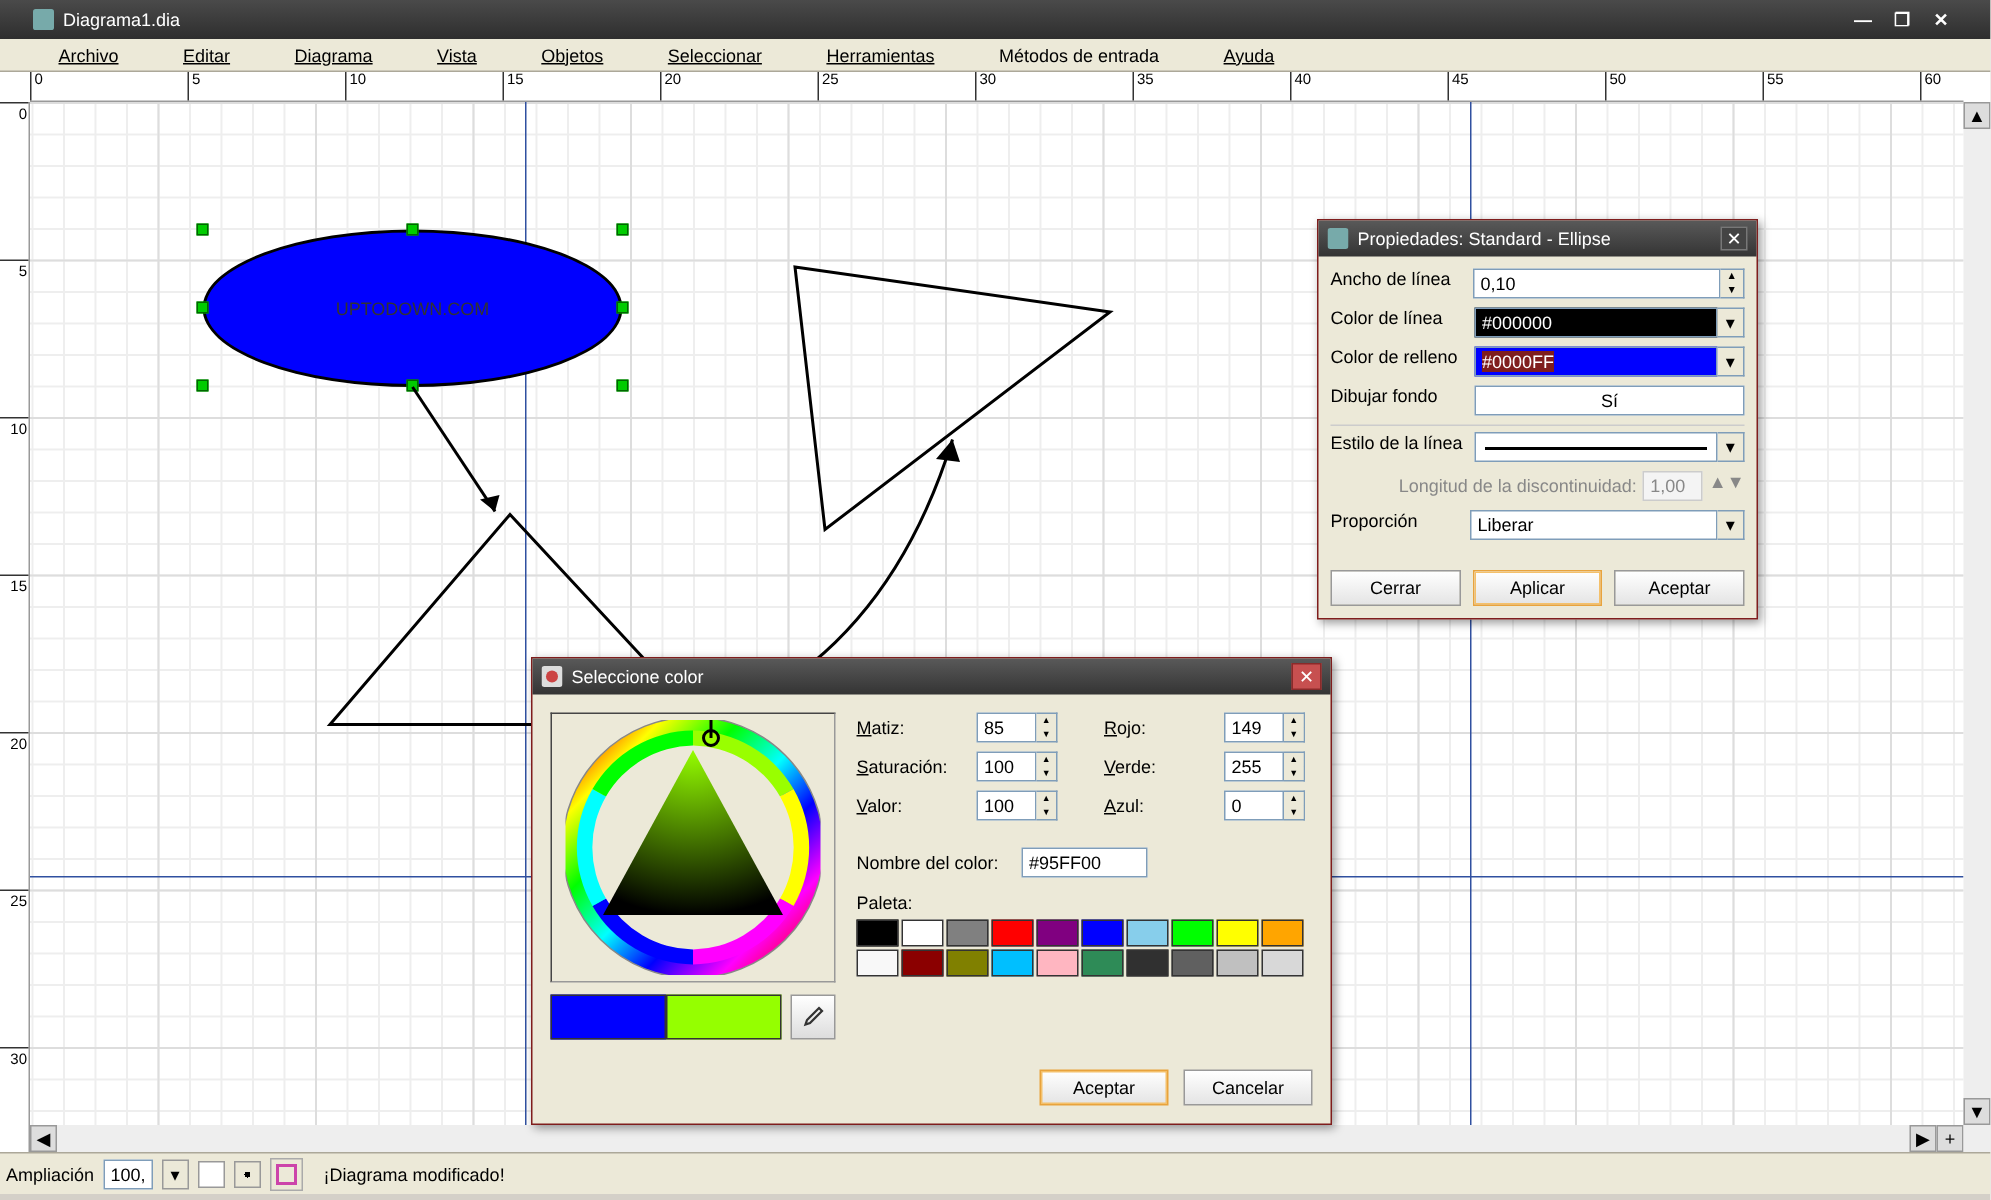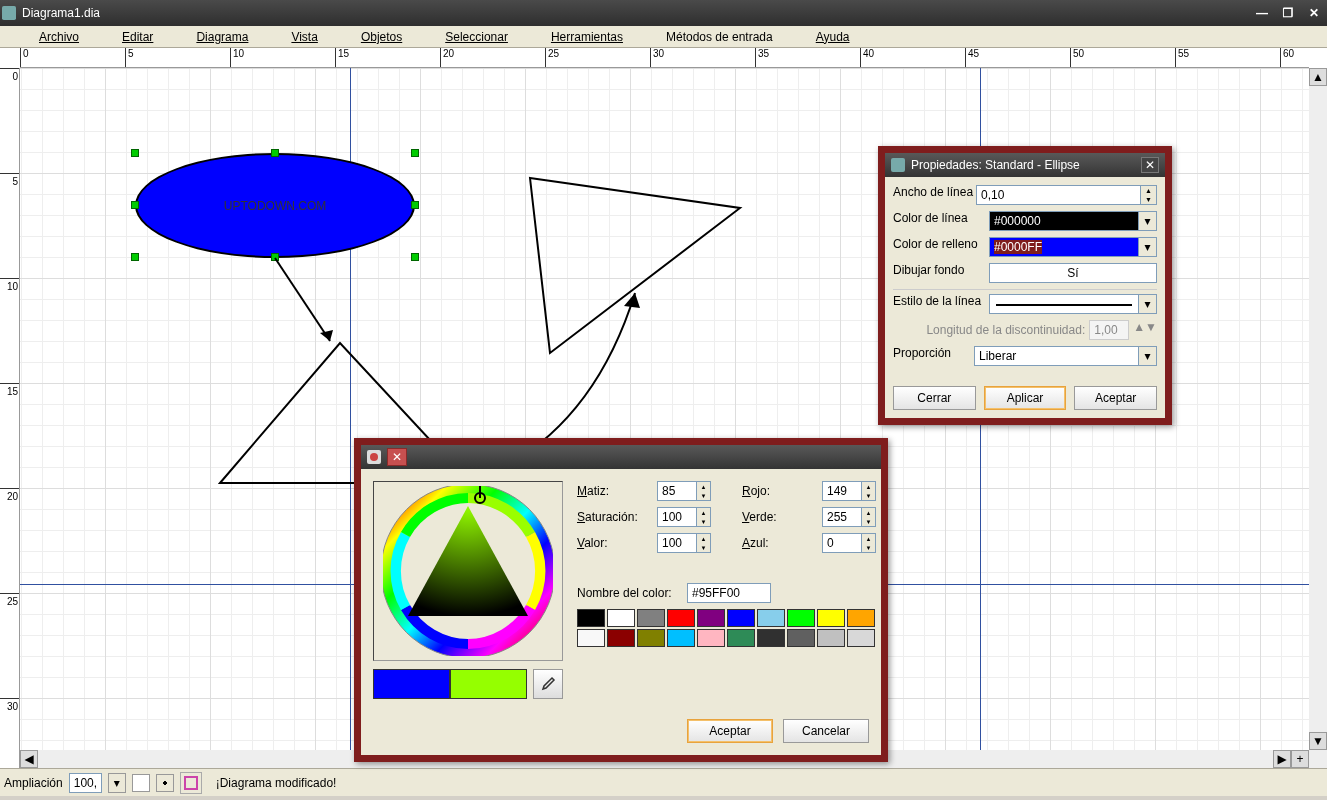--- a/index.html
+++ b/index.html
@@ -1,19 +1,19 @@
 <!DOCTYPE html>
 <html><head>
 <meta charset="utf-8">
 <style>
 * { margin: 0; padding: 0; box-sizing: border-box; font-family: Tahoma, Arial, sans-serif; font-size: 12px; }
 body { width: 1327px; height: 800px; background: #d4d0c8; overflow: hidden; position: relative; }
 
 
-.titlebar { height: 26px; background: linear-gradient(to bottom, #4a4a4a, #2e2e2e); color: #fff; display: flex; align-items: center; padding: 0 2px; justify-content: flex-end; }
+.titlebar { height: 26px; background: linear-gradient(to bottom, #4a4a4a, #2e2e2e); color: #fff; display: flex; align-items: center; padding: 0 22px; justify-content: flex-end; }
 .titlebar .app-icon { width: 14px; height: 14px; margin-right: 6px; }
 .titlebar .title { flex: 1; font-size: 12px; }
 .titlebar .win-btns { display: flex; gap: 4px; }
 .titlebar .win-btns span { width: 22px; height: 18px; display: inline-flex; align-items: center; justify-content: center; color: #fff; cursor: pointer; font-weight: bold; }
 
 
 .menubar { height: 22px; background: #ece9d8; border-bottom: 1px solid #aca899; display: flex; align-items: center; padding: 0 4px; }
 .menubar .menu-item { padding: 2px 8px; cursor: pointer; margin-left: 27px; }
 .menubar .menu-item .u { text-decoration: underline; }
 .ruler-h { height: 20px; background: #fff; border-bottom: 1px solid #999; position: relative; margin-left: 20px; margin-right: 18px; overflow: hidden; }
@@ -52,21 +52,21 @@
 
 .statusbar { height: 28px; background: #ece9d8; border-top: 1px solid #aca899; display: flex; align-items: center; padding: 0 4px; gap: 6px; }
 .statusbar .zoom-label { }
 .statusbar .zoom-input { width: 33px; height: 20px; border: 1px solid #7f9db9; padding: 0 4px; background:#fff; }
 .statusbar .zoom-btn { width: 18px; height: 20px; border: 1px solid #999; background:#ece9d8; cursor:pointer; display:inline-flex; align-items:center; justify-content:center; }
 .statusbar .sq { width:18px; height:18px; border:1px solid #999; background:#fff; }
 .statusbar .msg { margin-left: 8px; }
 .statusbar .icon-box { width:22px; height:22px; border:1px solid #aaa; display:flex; align-items:center; justify-content:center; }
 
 
-.dialog { position:absolute; background:#ece9d8; border:7px solid #7f1d1d; box-shadow: 2px 2px 6px rgba(0,0,0,0.4); }
+.dialog { position:absolute; background:#ece9d8; border:1px solid #7f1d1d; box-shadow: 2px 2px 6px rgba(0,0,0,0.4); }
 .dialog .dlg-title { height:24px; background:linear-gradient(to bottom,#595959,#343434); color:#fff; display:flex; align-items:center; padding:0 6px; }
 .dialog .dlg-title .dlg-icon { width:14px; height:14px; margin-right:6px; }
 .dialog .dlg-title .dlg-text { flex:1; font-size:12px; }
 .dialog .dlg-title .dlg-close { width:18px; height:16px; background:#444; color:#fff; display:flex; align-items:center; justify-content:center; cursor:pointer; border:1px solid #777; }
 .dialog .body { padding: 8px; }
 
 
 .prop-row { display:flex; align-items:flex-start; margin-bottom:6px; }
 .prop-row .lbl { width:96px; }
 .prop-row .field { flex:1; display:flex; }
@@ -291,20 +291,21 @@
     <button><span class="u">Aceptar</span></button>
   </div>
 </div>
 
 <div class="dialog" style="left:354px; top:438px; width:534px;">
   <div class="dlg-title">
     <svg class="dlg-icon" viewBox="0 0 14 14">
         <rect width="14" height="14" fill="#ddd" rx="2"></rect>
         <circle cx="7" cy="7" r="4" fill="#c44"></circle>
       </svg>
+    <span class="dlg-text">Seleccione color</span>
     <span class="color-close">✕</span>
   </div>
   <div class="color-body">
     <div class="wheel-box">
       <div class="wheel-frame">
         <svg width="170" height="170" viewBox="0 0 170 170">
           <defs>
             <radialGradient id="tri" cx="50%" cy="0%" r="100%">
               <stop offset="0%" stop-color="#95FF00"></stop>
               <stop offset="100%" stop-color="#000"></stop>
@@ -397,24 +398,25 @@
           </div>
         <div class="cf-row">
             <span class="lbl"><span class="u">A</span>zul:</span>
             <input value="0" style="">
             <div class="spin">
               <span>▲</span>
               <span>▼</span>
             </div>
           </div>
       </div>
-      <div class="cf-row cf-wide" style="margin-top:24px;">
+      <div class="cf-row cf-wide" style="margin-top:12px;">
           <span class="lbl" style="width:110px;">Nombre del color:</span>
           <input value="#95FF00" style="">
         </div>
+      <div class="palette-label"><span class="u">P</span>aleta:</div>
       <div class="palette" id="palette">
           <div class="p" style="background: rgb(0, 0, 0);"></div>
           <div class="p" style="background: rgb(255, 255, 255);"></div>
           <div class="p" style="background: rgb(128, 128, 128);"></div>
           <div class="p" style="background: rgb(255, 0, 0);"></div>
           <div class="p" style="background: rgb(128, 0, 128);"></div>
           <div class="p" style="background: rgb(0, 0, 255);"></div>
           <div class="p" style="background: rgb(135, 206, 235);"></div>
           <div class="p" style="background: rgb(0, 255, 0);"></div>
           <div class="p" style="background: rgb(255, 255, 0);"></div>

